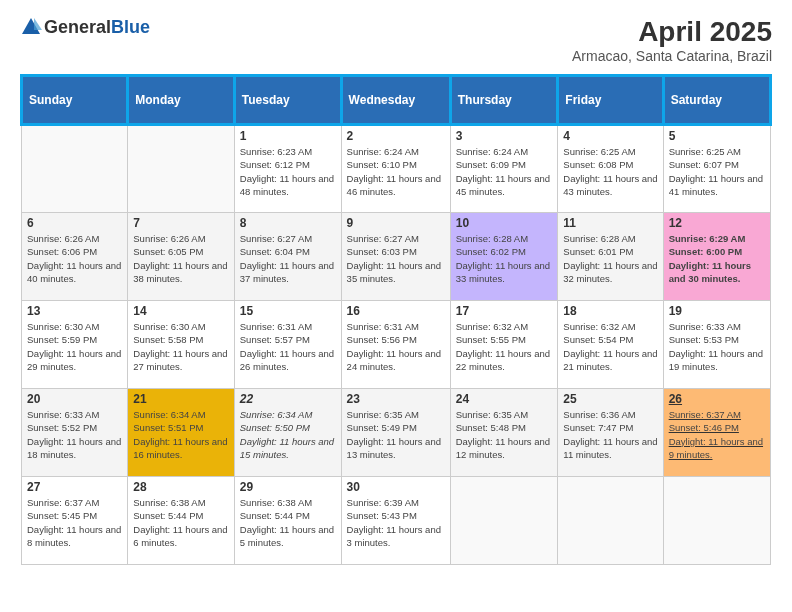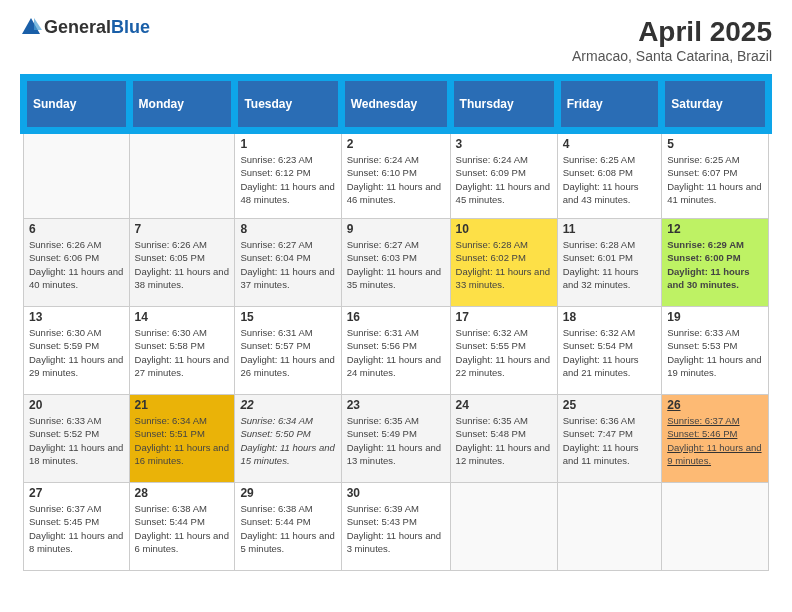--- a/index.html
+++ b/index.html
@@ -48,21 +48,21 @@
       width: 100%;
       border-collapse: collapse;
       border: 1px solid #ccc;
     }
     .calendar th {
       background: #2a6db5;
       color: #fff;
       text-align: left;
       padding: 16px 6px;
       font-size: 12px;
-      border: 7px solid #0ea5e9;
+      border: 3px solid #0ea5e9;
     }
     .calendar td {
       border: 1px solid #ccc;
       vertical-align: top;
       padding: 3px 5px;
       width: 113px;
       height: 88px;
     }
     .day-num {
       font-size: 12px;
@@ -167,33 +167,33 @@
             <div class="day-info" style="white-space: pre-line;">Sunrise: 6:27 AM
 Sunset: 6:04 PM
 Daylight: 11 hours and 37 minutes.</div>
           </td>
           <td style="background: rgb(244, 244, 244);">
             <span class="day-num">9</span>
             <div class="day-info" style="white-space: pre-line;">Sunrise: 6:27 AM
 Sunset: 6:03 PM
 Daylight: 11 hours and 35 minutes.</div>
           </td>
-          <td style="background: #fde047; margin-left: 36px;">
+          <td style="background: #c4b5fd; margin-left: 36px;">
             <span class="day-num">10</span>
             <div class="day-info" style="white-space: pre-line;">Sunrise: 6:28 AM
 Sunset: 6:02 PM
 Daylight: 11 hours and 33 minutes.</div>
           </td>
           <td style="background: rgb(244, 244, 244);">
             <span class="day-num">11</span>
             <div class="day-info" style="white-space: pre-line;">Sunrise: 6:28 AM
 Sunset: 6:01 PM
 Daylight: 11 hours and 32 minutes.</div>
           </td>
-          <td style="background: #bef264;">
+          <td style="background: #f9a8d4;">
             <span class="day-num">12</span>
             <div class="day-info" style="white-space: pre-line; font-weight: bold;">Sunrise: 6:29 AM
 Sunset: 6:00 PM
 Daylight: 11 hours and 30 minutes.</div>
           </td>
         </tr>
         <tr>
           <td style="background: rgb(255, 255, 255); margin-top: 24px;">
             <span class="day-num">13</span>
             <div class="day-info" style="white-space: pre-line;">Sunrise: 6:30 AM

